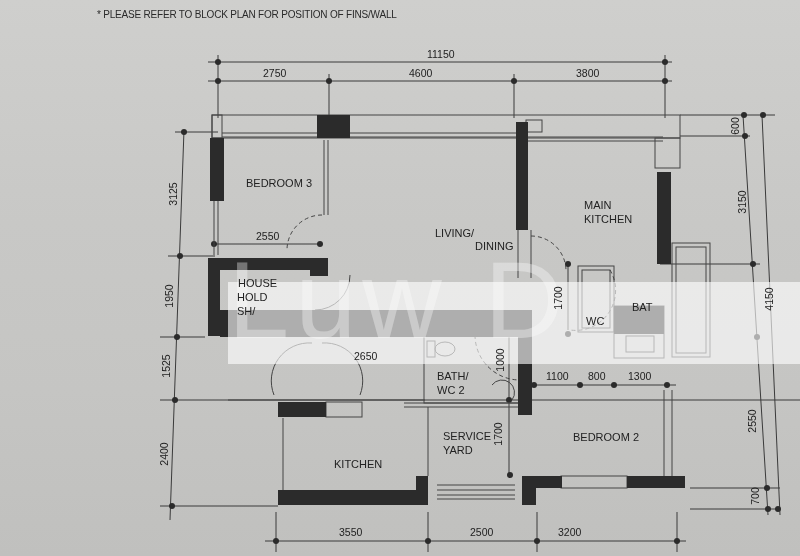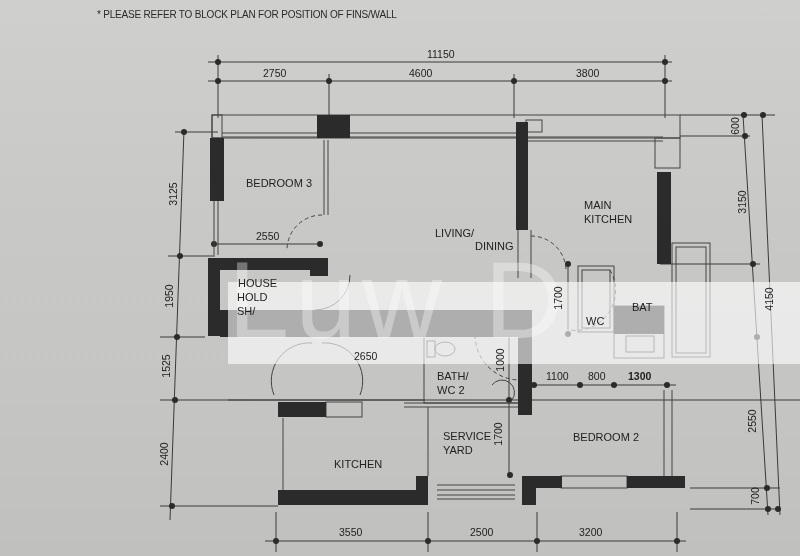--- a/index.html
+++ b/index.html
@@ -218,33 +218,33 @@
 <div class="lbl" style="left:334px;top:458px;">KITCHEN</div>
 <div class="lbl" style="left:573px;top:431px;">BEDROOM 2</div>
 
 <div class="dim" style="left:427px;top:48px;">11150</div>
 <div class="dim" style="left:263px;top:67px;text-align:center;">2750</div>
 <div class="dim" style="left:409px;top:67px;">4600</div>
 <div class="dim" style="left:576px;top:67px;">3800</div>
 
 <div class="dim" style="left:339px;top:526px;">3550</div>
 <div class="dim" style="left:470px;top:526px;">2500</div>
-<div class="dim" style="left:579px;top:526px;">3200</div>
+<div class="dim" style="left:558px;top:526px;">3200</div>
 
 <div class="vdim" style="left:161px;top:188px;">3125</div>
 <div class="vdim" style="left:157px;top:290px;">1950</div>
 <div class="vdim" style="left:154px;top:360px;">1525</div>
 <div class="vdim" style="left:152px;top:448px;">2400</div>
 
 <div class="vdim" style="left:726px;top:120px;">600</div>
 <div class="vdim" style="left:730px;top:196px;">3150</div>
 <div class="vdim" style="left:740px;top:415px;">2550</div>
 <div class="vdim" style="left:746px;top:490px;">700</div>
 <div class="vdim" style="left:757px;top:293px;">4150</div>
 
 <div class="dim" style="left:256px;top:230px;">2550</div>
 <div class="dim" style="left:354px;top:350px;">2650</div>
 <div class="vdim" style="left:488px;top:354px;">1000</div>
 <div class="vdim" style="left:486px;top:428px;">1700</div>
 <div class="vdim" style="left:546px;top:292px;">1700</div>
 <div class="dim" style="left:546px;top:370px;">1100</div>
 <div class="dim" style="left:588px;top:370px;">800</div>
-<div class="dim" style="left:628px;top:370px;font-weight:bold;">1300</div>
+<div class="dim" style="left:628px;top:370px;">1300</div>
 
 </body></html>

